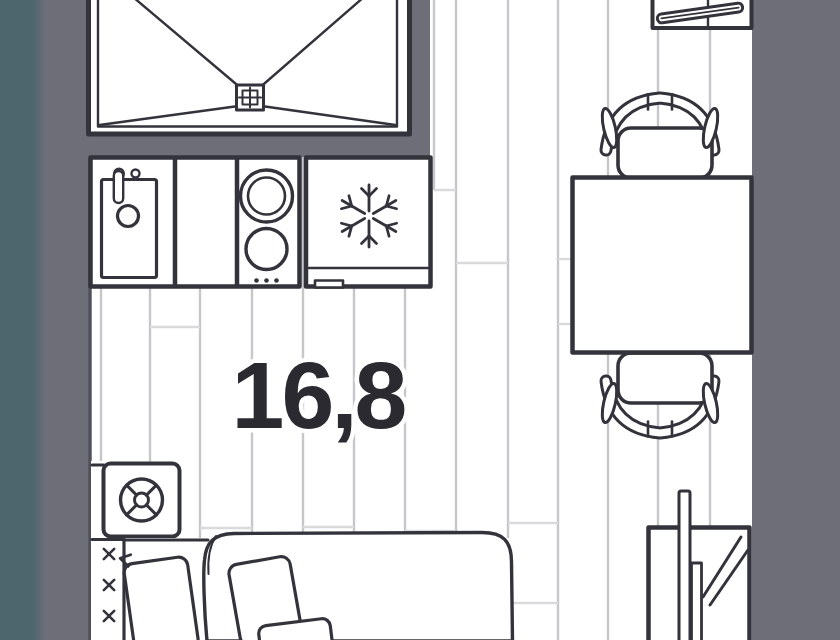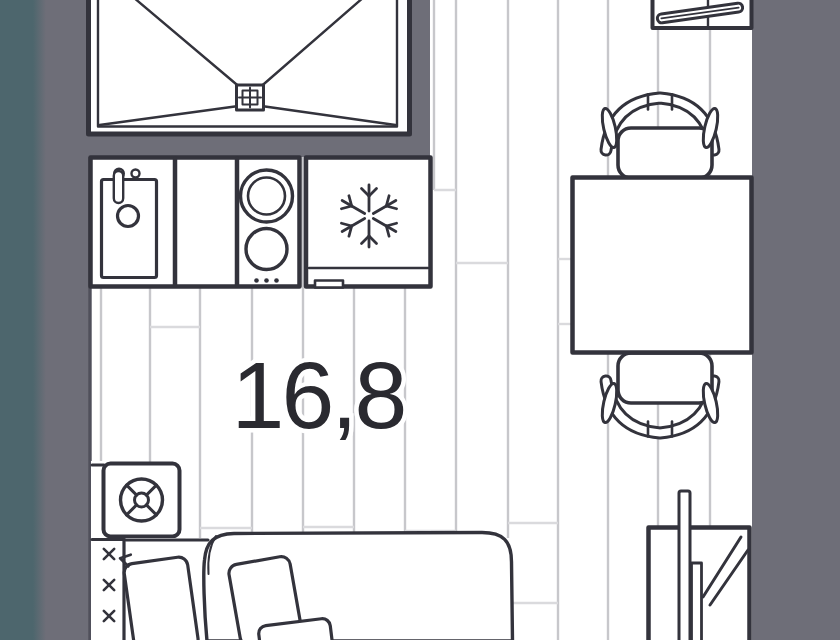--- a/index.html
+++ b/index.html
@@ -1,16 +1,16 @@
 <!DOCTYPE html>
 <html style="--c-bg: #6e6e78; --c-teal: #4d666d; --c-line: #33333c; --c-wall: #50505b; --c-floor: #ffffff; --c-plank: #c7c7cb; --c-joint: #dadadd; --c-text: #2a2a30;"><head>
 <meta charset="utf-8">
 <style>
   html,body{margin:0;padding:0;width:840px;height:640px;overflow:hidden;background:var(--c-bg,#6e6e78);}
-  .stage{position:relative;width:736px;height:640px;background:var(--c-bg,#6e6e78);}
+  .stage{position:relative;width:736px;height:640px;background:var(--c-bg,#6e6e78);font-weight:bold;}
   .edge{position:absolute;top:0;height:100%;}
   .edge-left{left:0;width:48px;background:linear-gradient(90deg,var(--c-teal,#4d666d) 0 33px,var(--c-bg,#6e6e78) 46px);}
   .edge-right{right:0;width:54px;background:linear-gradient(270deg,var(--c-teal,#4d666d) 0 40px,var(--c-bg,#6e6e78) 52px);}
   svg{position:absolute;left:0;top:0;}
   .ln{fill:none;stroke:var(--c-line,#33333c);stroke-linecap:round;stroke-linejoin:round;}
   .lnw{fill:none;stroke:var(--c-floor,#fff);stroke-linecap:round;stroke-linejoin:round;}
   .flln{fill:var(--c-floor,#fff);stroke:var(--c-line,#33333c);stroke-linejoin:round;}
   .fl{fill:var(--c-floor,#fff);}
   .wall{fill:none;stroke:var(--c-wall,#50505b);}
   .plank{stroke:var(--c-plank,#c7c7cb);stroke-width:2.4;}

